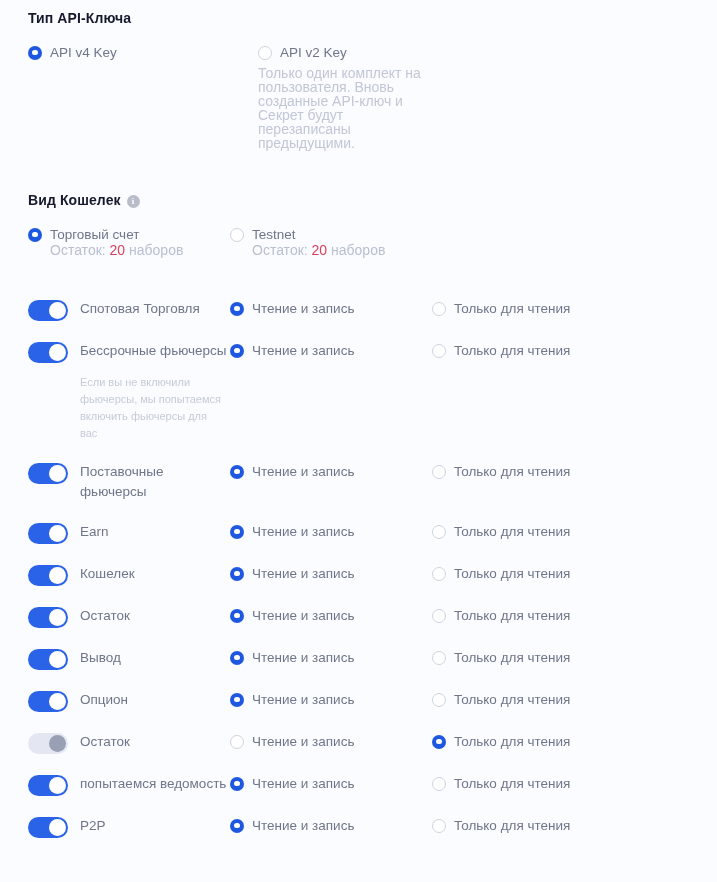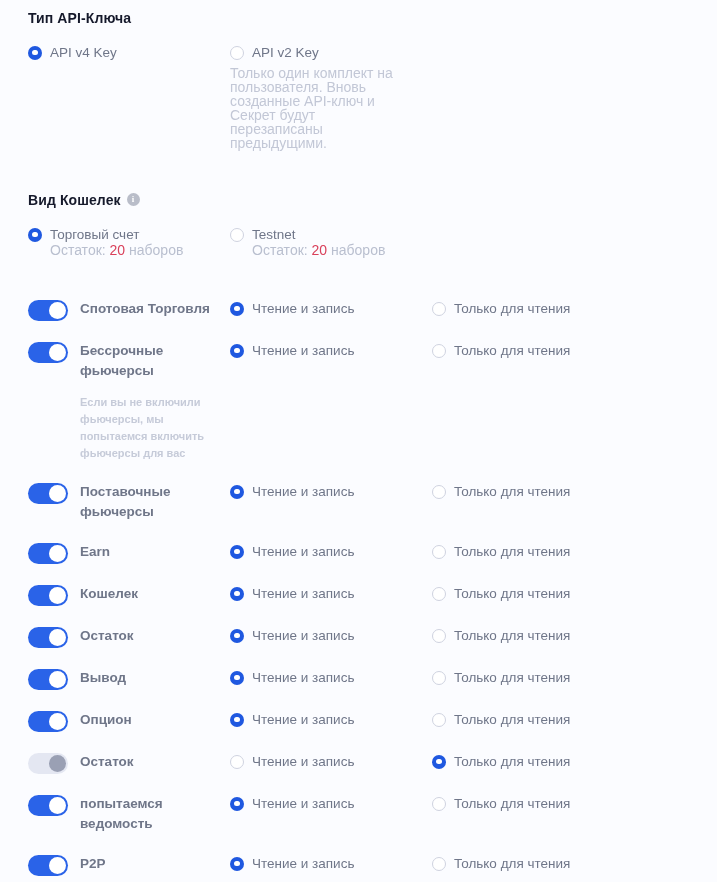--- a/index.html
+++ b/index.html
@@ -20,20 +20,21 @@
 
   .page { padding: 0 0 0 0; }
 
   
   .section-title {
     font-size: 14px;
     font-weight: bold;
     color: #15192b;
     letter-spacing: .1px;
     display: flex;
+    align-items: center;
     gap: 6px;
   }
 
   .info-icon {
     width: 13px; height: 13px;
     border-radius: 50%;
     background: #b9bdc9;
     display: inline-flex;
     align-items: center;
     justify-content: center;
@@ -128,21 +129,20 @@
     align-items: start;
     padding-left: 28px;
     margin-top: 19px;
   }
   .perm-row .toggle-cell { padding-top: 2px; }
   .perm-name {
     font-size: 13.5px;
     color: #6f7689;
     line-height: 20px;
     padding-top: 1px;
-    font-weight: bold;
   }
   .perm-name .hint {
     display: block;
     font-size: 11px;
     color: #c6cbd9;
     line-height: 17px;
     margin-top: 13px;
     max-width: 142px;
   }
   .perm-row .radio-opt { padding-top: 3px; }
@@ -150,21 +150,21 @@
 </head>
 <body>
 
 <div class="page">
 
   <div class="block" style="padding-top:10px;">
     <div class="section-title">
       <span>Тип API-Ключа</span>
     </div>
 
-    <div class="opt-grid" style="margin-top:19px;">
+    <div class="opt-grid" style="margin-top:19px;gap:28px;">
       <div class="opt-cell">
         <div class="radio-opt">
           <span class="radio on"></span>
           <span>API v4 Key</span>
         </div>
       </div>
       <div class="opt-cell">
         <div class="radio-opt">
           <span class="radio"></span>
           <span>API v2 Key</span>

